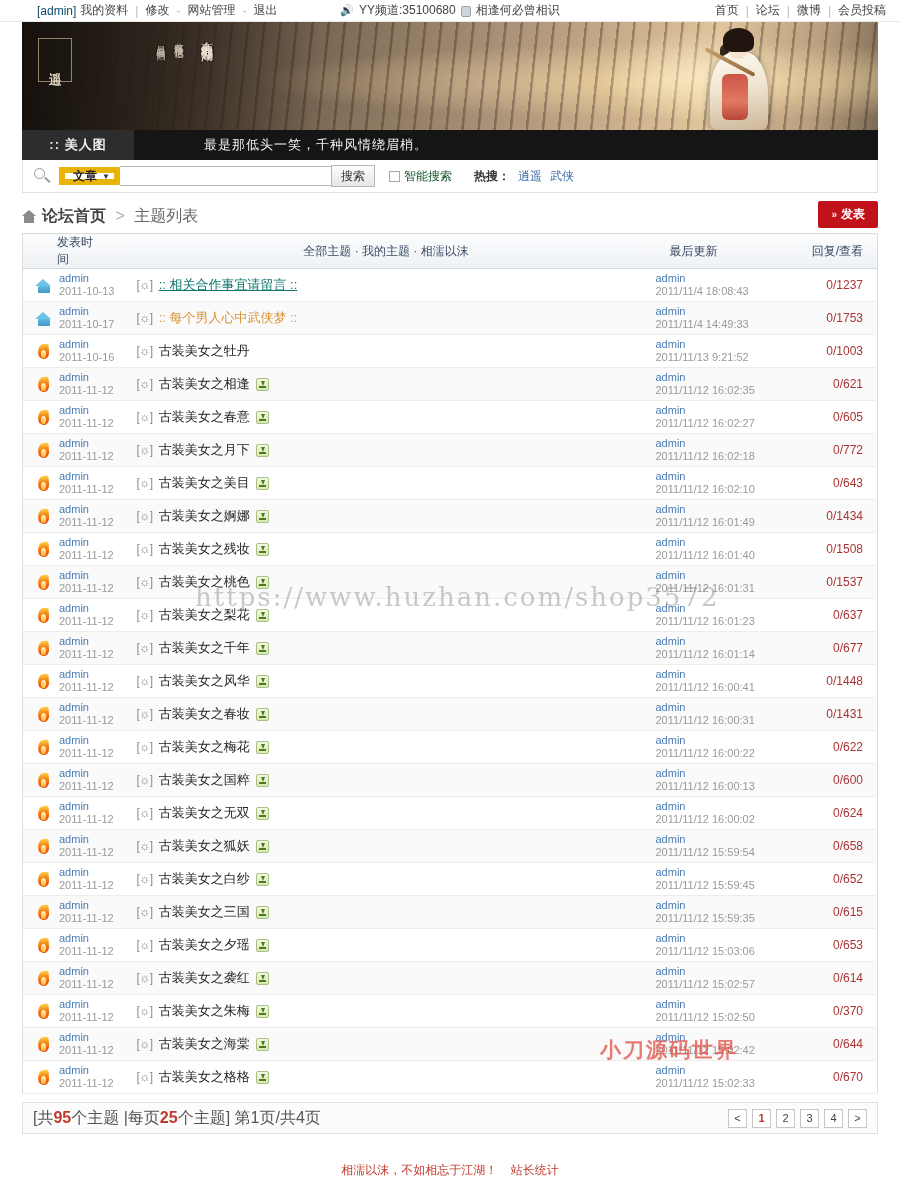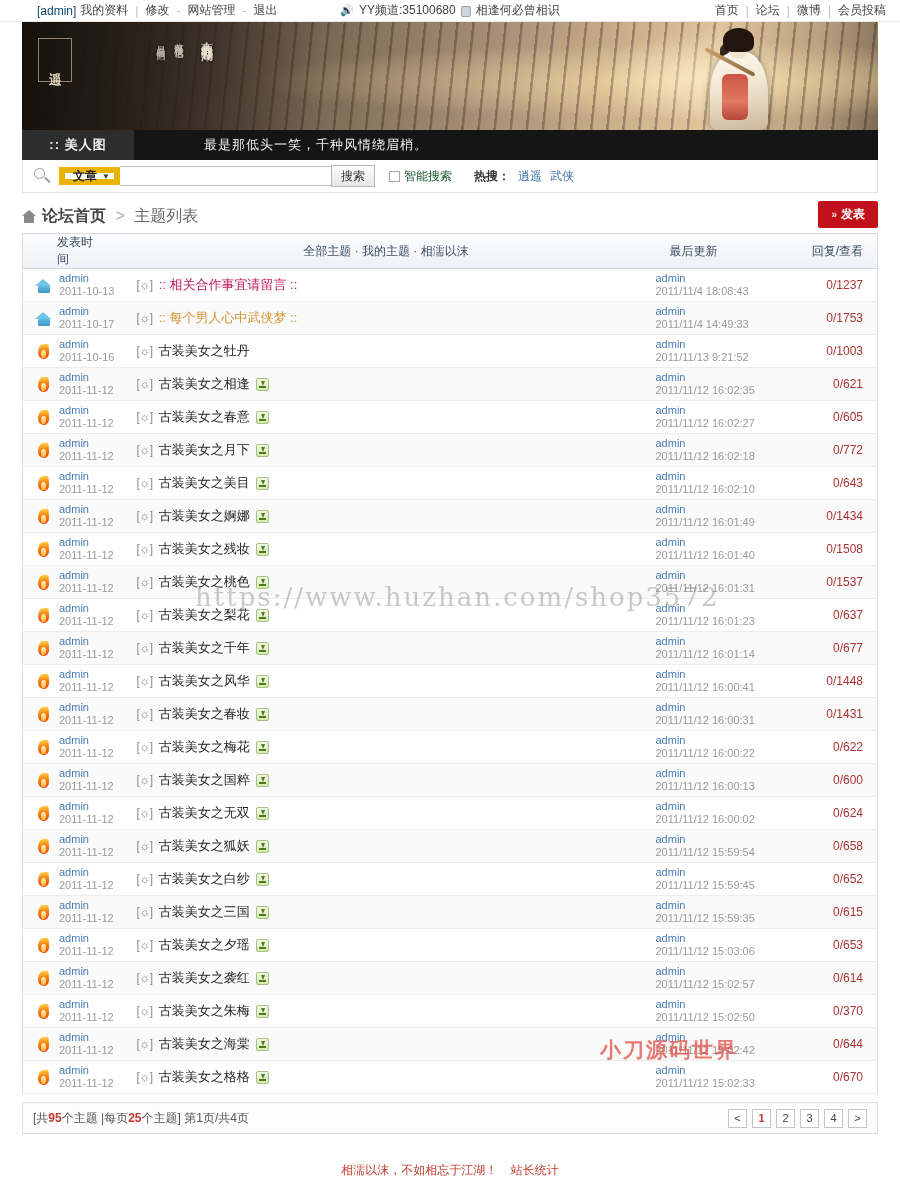--- a/index.html
+++ b/index.html
@@ -233,21 +233,21 @@
     background: linear-gradient(180deg,#63b9e2,#3e98c6);
     border-radius:1px;
   }
   .auth { line-height:1.15; }
   .auth .n { color:#4a7db5; font-size:11px; text-decoration:none; display:block; }
   .auth .d { color:#9a9a9a; font-size:11px; display:block; }
 
   .titlecell { display:flex; align-items:center; gap:6px; }
   .pfx { color:#8d8d8d; font-size:12px; letter-spacing:-.5px; }
   .tlink { color:#222; text-decoration:none; font-size:13px; }
-  .tlink.red { color:#be185d; }
+  .tlink.red { color:#0f766e;text-decoration:underline; }
   .tlink.orange { color:#d79432; }
   .tlink.plain { color:#1f1f1f; }
   .attach {
     width:13px; height:13px; flex:none; border:1px solid #a9c07e;
     background: linear-gradient(180deg,#f2f8e6,#d6e9b5);
     position:relative; border-radius:2px;
   }
   .attach:after {
     content:""; position:absolute; left:4px; top:2px;
     border-left:2.5px solid transparent; border-right:2.5px solid transparent;
@@ -260,21 +260,21 @@
   .updcell { line-height:1.15; }
   .updcell .n { color:#4a7db5; font-size:11px; text-decoration:none; display:block; }
   .updcell .d { color:#9a9a9a; font-size:11px; display:block; }
   .cntcell { text-align:right; color:#a33; font-size:12px; padding-right:14px !important; }
 
   
   .pager {
     margin-top:8px; height:32px; border:1px solid #e0e0e0; background:#fcfcfc;
     display:flex; align-items:center; padding:0 10px; position:relative;
   }
-  .pager .info { font-size:12px; color:#555; }
+  .pager .info { font-size:16px; color:#555; }
   .pager .info .hl { color:#c0392b; font-weight:bold; }
   .pgbtns { margin-left:auto; display:flex; gap:5px; }
   .pg {
     min-width:19px; height:19px; border:1px solid #c6c6c6; background:#fff;
     display:flex; align-items:center; justify-content:center;
     font-size:11px; color:#444; cursor:pointer; padding:0 4px;
   }
   .pg.cur { color:#c0392b; font-weight:bold; }
 
   

